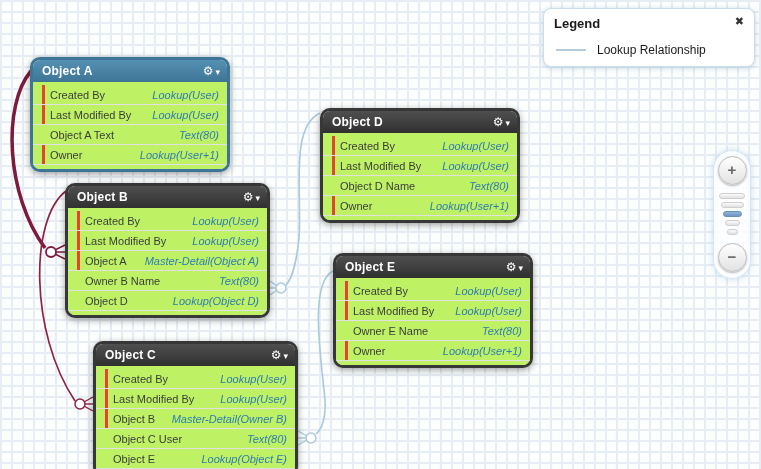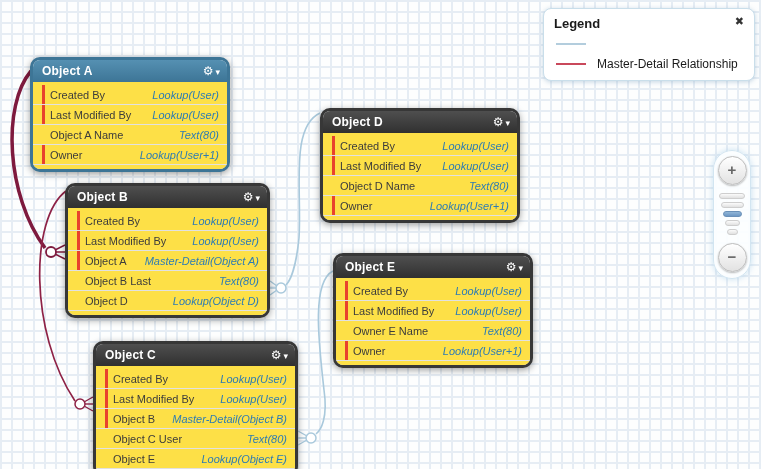--- a/index.html
+++ b/index.html
@@ -24,21 +24,21 @@
   .obj.selected{border-color:#3d7596;}
   .obj-header{
     height:22px; display:flex; align-items:center; justify-content:space-between;
     padding:0 7px 0 9px; background:linear-gradient(#4f4f4f,#303030);
     cursor:move;
   }
   .obj.selected .obj-header{background:linear-gradient(#5590b2,#3d7596);}
   .obj-title{color:#fff; font-size:12px; font-weight:bold; letter-spacing:.2px;}
   .obj-gear{color:#fff; font-size:12px; display:flex; align-items:center; gap:2px; cursor:pointer;}
   .obj-gear .caret{font-size:9px; position:relative; top:1px;}
-  .obj-body{background:#fde047; padding:3px 0 4px;}
+  .obj-body{background:#bef264; padding:3px 0 4px;}
   .frow{
     position:relative; height:19px; display:flex; align-items:center;
     justify-content:space-between; padding:0 8px 0 17px;
     border-bottom:1px solid #e1e1e1; font-size:11px; color:#3c3c3c;
   }
   .req{position:absolute; left:9px; top:0; bottom:0; width:3px; background:#e8432d;}
   .fname{white-space:nowrap;}
   .ftype{color:#2e7cb3; font-style:italic; white-space:nowrap;text-align:right;}
 
   
@@ -136,21 +136,21 @@
             <span class="req"></span>
             <span class="fname">Created By</span>
             <span class="ftype">Lookup(User)</span>
           </div>
           <div class="frow">
             <span class="req"></span>
             <span class="fname">Last Modified By</span>
             <span class="ftype">Lookup(User)</span>
           </div>
           <div class="frow">
-            <span class="fname">Object A Name</span>
+            <span class="fname">Object A Text</span>
             <span class="ftype">Text(80)</span>
           </div>
           <div class="frow">
             <span class="req"></span>
             <span class="fname">Owner</span>
             <span class="ftype">Lookup(User+1)</span>
           </div>
         </div>
     </div>
 
@@ -172,21 +172,21 @@
             <span class="req"></span>
             <span class="fname">Last Modified By</span>
             <span class="ftype">Lookup(User)</span>
           </div>
           <div class="frow">
             <span class="req"></span>
             <span class="fname">Object A</span>
             <span class="ftype">Master-Detail(Object A)</span>
           </div>
           <div class="frow">
-            <span class="fname">Object B Last</span>
+            <span class="fname">Owner B Name</span>
             <span class="ftype">Text(80)</span>
           </div>
           <div class="frow">
             <span class="fname">Object D</span>
             <span class="ftype">Lookup(Object D)</span>
           </div>
         </div>
     </div>
 
     <div class="obj" style="left: 93px; top: 341px; width: 205px;">
@@ -204,21 +204,21 @@
             <span class="ftype">Lookup(User)</span>
           </div>
           <div class="frow">
             <span class="req"></span>
             <span class="fname">Last Modified By</span>
             <span class="ftype">Lookup(User)</span>
           </div>
           <div class="frow">
             <span class="req"></span>
             <span class="fname">Object B</span>
-            <span class="ftype">Master-Detail(Object B)</span>
+            <span class="ftype">Master-Detail(Owner B)</span>
           </div>
           <div class="frow">
             <span class="fname">Object C User</span>
             <span class="ftype">Text(80)</span>
           </div>
           <div class="frow">
             <span class="fname">Object E</span>
             <span class="ftype">Lookup(Object E)</span>
           </div>
         </div>
@@ -289,26 +289,21 @@
 
   <div id="legend">
     <div class="legend-head">
       <span class="legend-title">Legend</span>
       <span class="legend-close">✖</span>
     </div>
     <div class="legend-item">
       <span class="legend-sample">
           <span class="sample-line lookup"></span>
         </span>
-    </div>
-    <div class="legend-item">
-      <span class="legend-sample">
-          <span class="sample-line master"></span>
-        </span>
-      <span>Master-Detail Relationship</span>
+      <span>Lookup Relationship</span>
     </div>
   </div>
 
   <div id="zoomer">
     <div class="zoom-btn">+</div>
     <div id="zoom-bars">
         <div class="zbar" style="width: 26px;"></div>
         <div class="zbar" style="width: 23px;"></div>
         <div class="zbar active" style="width: 19px;"></div>
         <div class="zbar" style="width: 15px;"></div>

